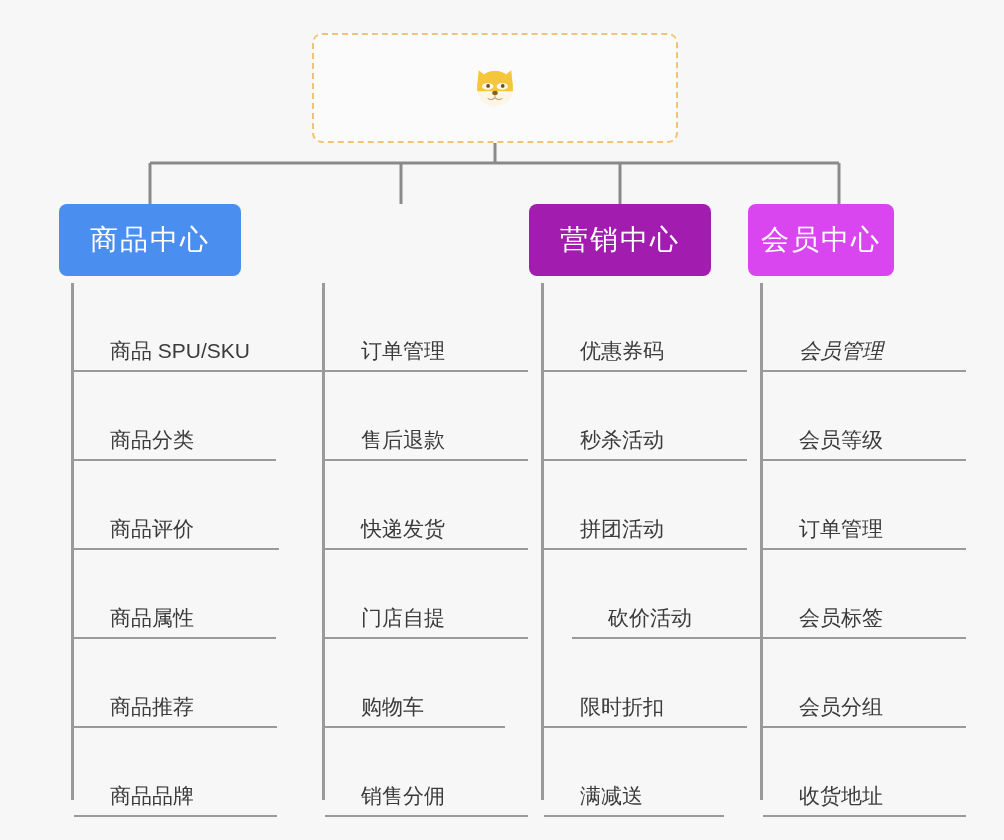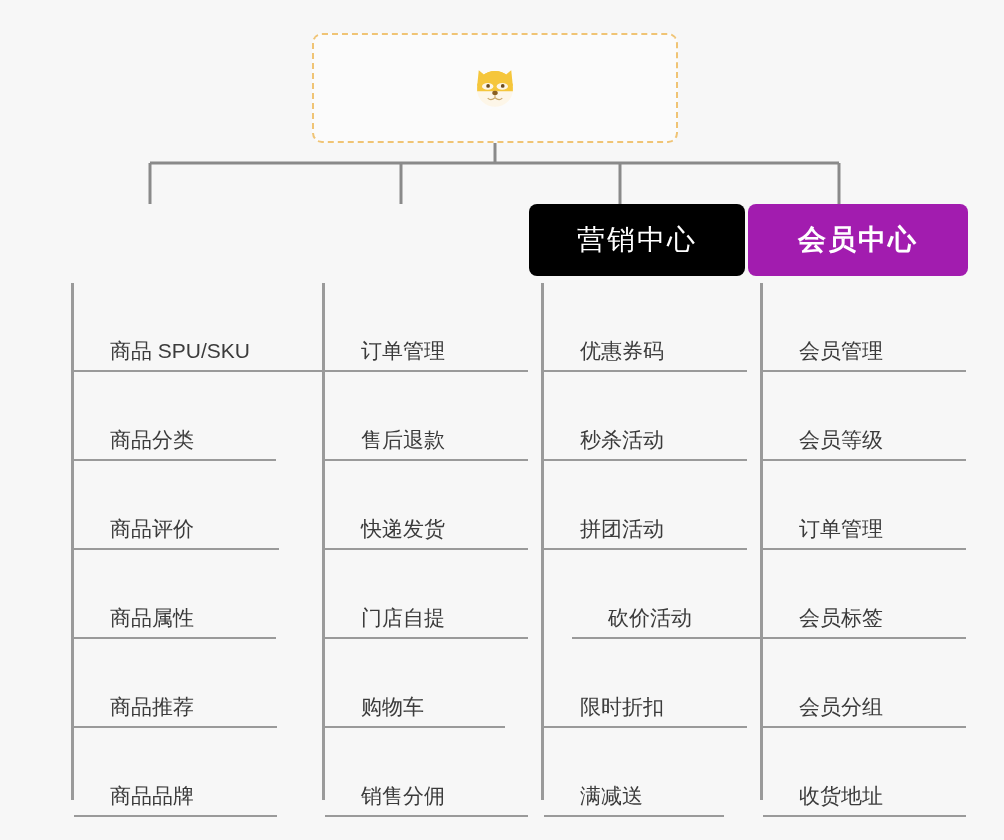--- a/index.html
+++ b/index.html
@@ -115,20 +115,23 @@
 
         <ellipse cx="32" cy="38" rx="3.4" ry="2.6" fill="#8a5f22"></ellipse>
 
         <path d="M32 40.5 v3.5" stroke="#c9a86b" stroke-width="1.4" fill="none"></path>
         <path d="M32 44 q-5 4.5 -9 0.5" stroke="#c9a86b" stroke-width="1.4" fill="none"></path>
         <path d="M32 44 q5 4.5 9 0.5" stroke="#c9a86b" stroke-width="1.4" fill="none"></path>
       </svg>
     </span>
   </div>
 
+  <div class="cat-box" style="left:59px;top:204px;width:182px;background:#4a8ef0;">
+    <span>商品中心</span>
+  </div>
   <div class="column" style="left:71px;">
     <div class="spine" style="height:517px;"></div>
     <div class="leaf" style="top:0px;">
       <div class="leaf-inner" style="width:205px;">商品 SPU/SKU</div>
     </div>
     <div class="leaf" style="top:89px;">
       <div class="leaf-inner" style="width:152px;">商品分类</div>
     </div>
     <div class="leaf" style="top:178px;">
       <div class="leaf-inner" style="width:155px;">商品评价</div>
@@ -159,21 +162,21 @@
       <div class="leaf-inner" style="width:153px;">门店自提</div>
     </div>
     <div class="leaf" style="top:356px;">
       <div class="leaf-inner" style="width:130px;">购物车</div>
     </div>
     <div class="leaf" style="top:445px;">
       <div class="leaf-inner" style="width:153px;">销售分佣</div>
     </div>
   </div>
 
-  <div class="cat-box" style="left:529px;top:204px;width:216px;background:#000000;">
+  <div class="cat-box" style="left:529px;top:204px;width:182px;background:#a21caf;">
     <span>营销中心</span>
   </div>
   <div class="column" style="left:541px;">
     <div class="spine" style="height:517px;"></div>
     <div class="leaf" style="top:0px;">
       <div class="leaf-inner" style="width:153px;">优惠券码</div>
     </div>
     <div class="leaf" style="top:89px;">
       <div class="leaf-inner" style="width:153px;">秒杀活动</div>
     </div>
@@ -184,27 +187,27 @@
       <div class="leaf-inner" style="width:153px;">砍价活动</div>
     </div>
     <div class="leaf" style="top:356px;">
       <div class="leaf-inner" style="width:153px;">限时折扣</div>
     </div>
     <div class="leaf" style="top:445px;">
       <div class="leaf-inner" style="width:130px;">满减送</div>
     </div>
   </div>
 
-  <div class="cat-box" style="left:748px;top:204px;width:220px;background:#a21caf;font-weight:bold;">
+  <div class="cat-box" style="left:748px;top:204px;width:146px;background:#d946ef;">
     <span>会员中心</span>
   </div>
   <div class="column" style="left:760px;">
     <div class="spine" style="height:517px;"></div>
     <div class="leaf" style="top:0px;">
-      <div class="leaf-inner" style="width:153px;">会员管理</div>
+      <div class="leaf-inner" style="width:153px;font-style:italic;">会员管理</div>
     </div>
     <div class="leaf" style="top:89px;">
       <div class="leaf-inner" style="width:153px;">会员等级</div>
     </div>
     <div class="leaf" style="top:178px;">
       <div class="leaf-inner" style="width:153px;">订单管理</div>
     </div>
     <div class="leaf" style="top:267px;">
       <div class="leaf-inner" style="width:153px;">会员标签</div>
     </div>

